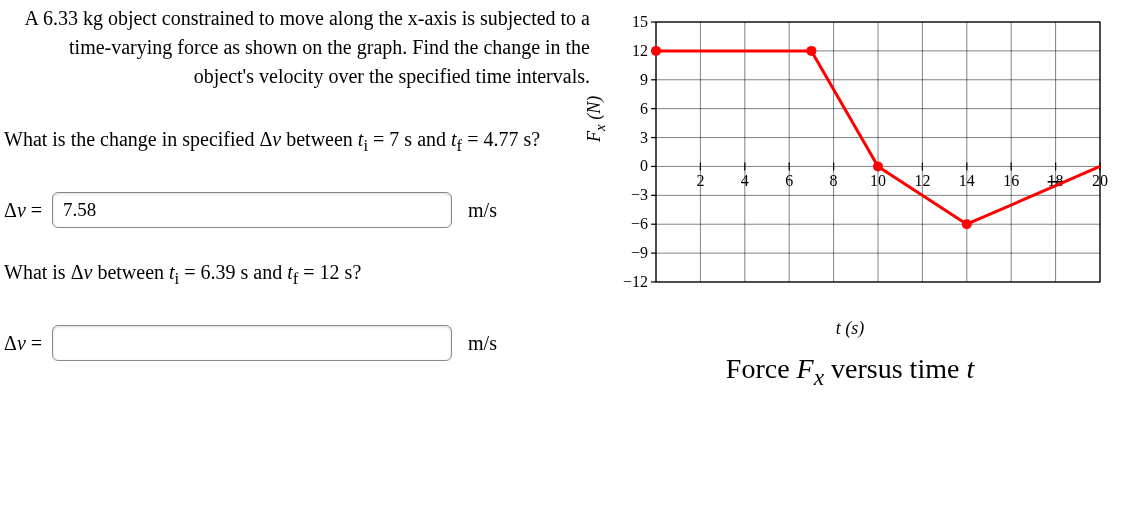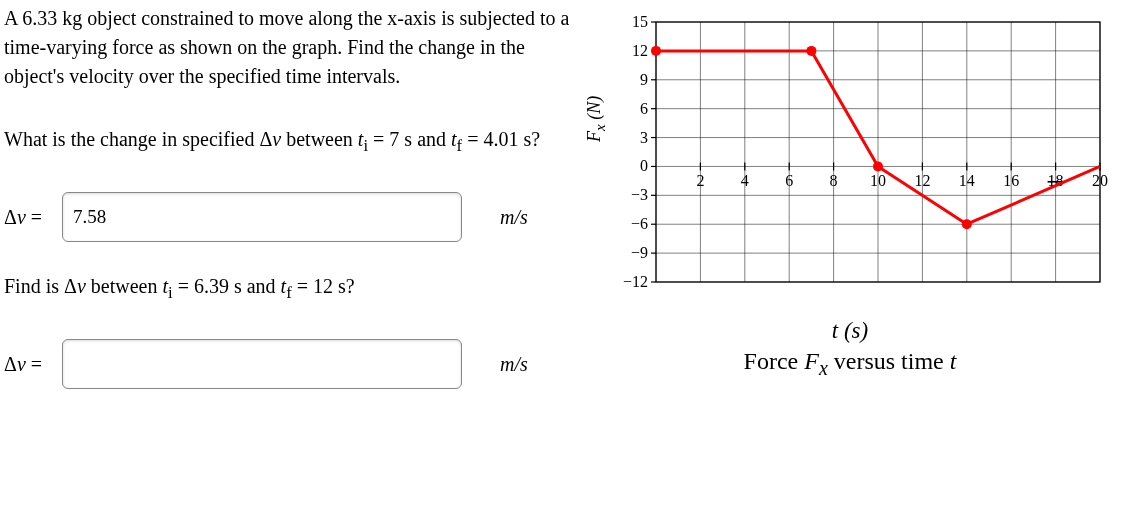--- a/index.html
+++ b/index.html
@@ -19,94 +19,94 @@
     top: 0;
     width: 590px;
     padding: 4px 0 0 4px;
   }
   .right-col {
     position: absolute;
     right: 0;
     top: 12px;
     width: 546px;
   }
-  .problem-text { line-height: 1.45; }
+  .problem-text { line-height: 1.45; text-align: right; }
   .q1 { margin-top: 34px; line-height: 1.45; }
   .q2 { margin-top: 30px; line-height: 1.45; }
   .answer-row {
     display: flex;
     align-items: center;
     margin-top: 34px;
-    gap: 20px;
+    gap: 10px;
   }
   .answer-label { font-style: italic; }
   .answer-label .delta { font-style: normal; }
   .answer-input {
     width: 400px;
-    height: 50px;
+    height: 36px;
     border: 1px solid #888;
     border-radius: 6px;
     padding: 0 10px;
     font-size: 19px;
     font-family: Georgia, serif;
     box-shadow: inset 0 1px 3px rgba(0,0,0,0.15);
   }
-  .unit { margin-left: 18px; font-style: italic; }
+  .unit { margin-left: 6px; }
   .chart-wrap {
     position: relative;
     width: 520px;
     height: 300px;
   }
   .y-axis-label {
     position: absolute;
     left: -6px;
     top: 130px;
     transform: rotate(-90deg);
     transform-origin: left top;
     font-style: italic;
     font-size: 18px;
   }
   .x-axis-label {
     text-align: center;
     font-style: italic;
-    font-size: 23px;
+    font-size: 18px;
     margin-top: 6px;
     width: 520px;
   }
   .chart-title {
     text-align: center;
-    font-size: 24px;
-    margin-top: 4px;
+    font-size: 28px;
+    margin-top: 14px;
     width: 520px;
   }
   svg { display: block; }
   .tick-label { font-family: Georgia, serif; font-size: 16px; }
 </style>
 </head>
 <body>
 
 <div class="left-col">
   <div class="problem-text">
     <span>A 6.33 kg object constrained to move along the x-axis is subjected to a time-varying force as shown on the graph. Find the change in the object's velocity over the specified time intervals.</span>
   </div>
 
   <div class="q1">
-    <span>What is the change in specified Δ</span><span style="font-style:italic">v</span><span> between </span><span style="font-style:italic">t</span><sub>i</sub><span> = 7 s and </span><span style="font-style:italic">t</span><sub>f</sub><span> = 4.01 s?</span>
+    <span>What is the change in specified Δ</span><span style="font-style:italic">v</span><span> between </span><span style="font-style:italic">t</span><sub>i</sub><span> = 7 s and </span><span style="font-style:italic">t</span><sub>f</sub><span> = 4.77 s?</span>
   </div>
 
   <div class="answer-row">
     <span class="answer-label">
       <span class="delta">Δ</span><span>v</span><span class="delta"> = </span>
     </span>
     <input class="answer-input" type="text" value="7.58" style="">
     <span class="unit">m/s</span>
   </div>
 
   <div class="q2">
-    <span>Find is Δ</span><span style="font-style:italic">v</span><span> between </span><span style="font-style:italic">t</span><sub>i</sub><span> = 6.39 s and </span><span style="font-style:italic">t</span><sub>f</sub><span> = 12 s?</span>
+    <span>What is Δ</span><span style="font-style:italic">v</span><span> between </span><span style="font-style:italic">t</span><sub>i</sub><span> = 6.39 s and </span><span style="font-style:italic">t</span><sub>f</sub><span> = 12 s?</span>
   </div>
 
   <div class="answer-row">
     <span class="answer-label">
       <span class="delta">Δ</span><span>v</span><span class="delta"> = </span>
     </span>
     <input class="answer-input" type="text" value="" style="">
     <span class="unit">m/s</span>
   </div>
 </div>

